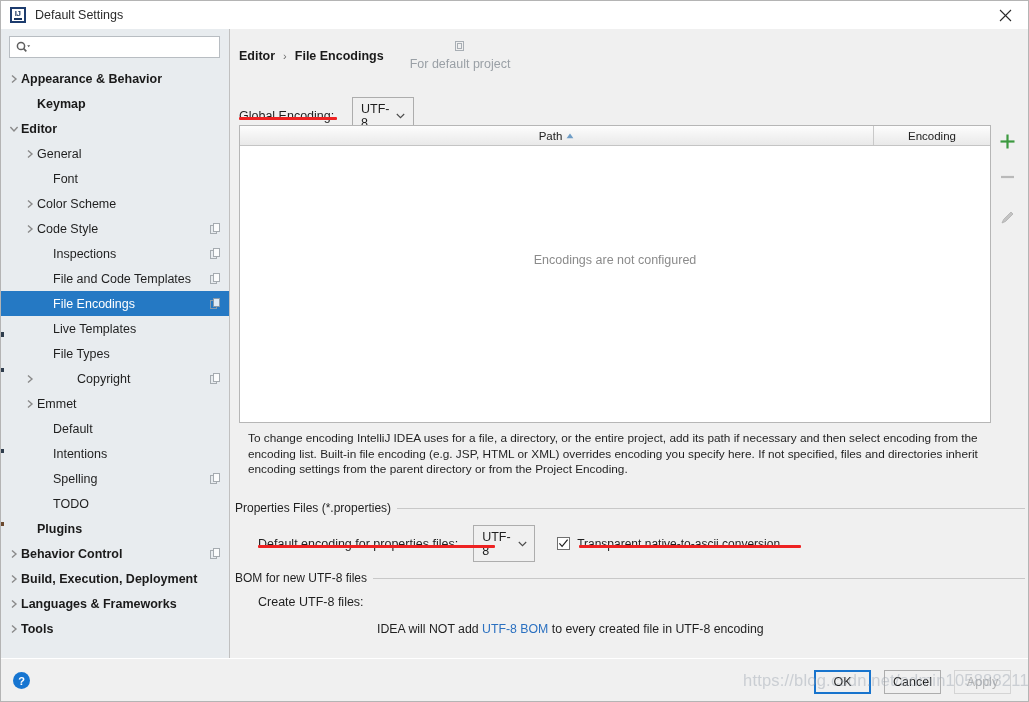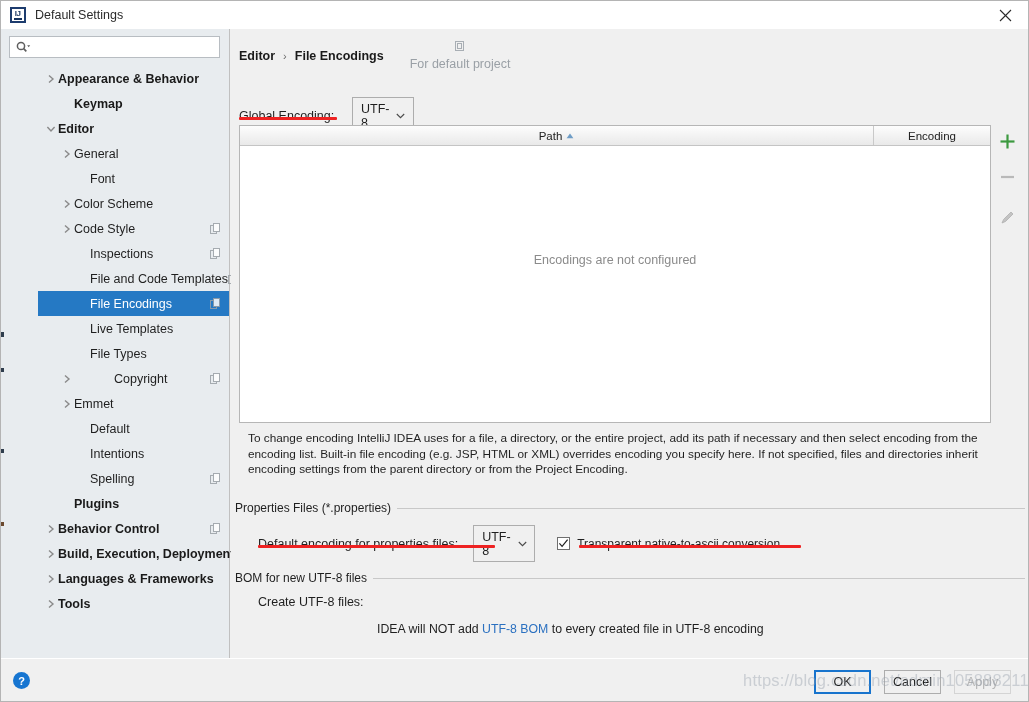--- a/index.html
+++ b/index.html
@@ -60,21 +60,21 @@
     border-right: 1px solid #c0c0c0;
     box-sizing: border-box;
   }
   .search-wrap { padding: 7px 9px 0 8px; }
   .search-box {
     height: 22px; box-sizing: border-box;
     background: #ffffff; border: 1px solid #b8bdc2;
     display: flex; align-items: center; padding-left: 6px;
   }
   .search-icon { display: flex; align-items: center; }
-  .tree { margin-top: 8px; margin-left: 37px; }
+  .tree { margin-top: 8px; }
   .tree-row {
     height: 25px; display: flex; align-items: center;
     padding-right: 8px; position: relative; cursor: default;
   }
   .tree-row.selected { background: #2579c4; color: #ffffff; }
   .twisty {
     width: 14px; min-width: 14px; display: flex; align-items: center; justify-content: center;
     color: #8a8a8a; font-size: 10px;
   }
   .tree-label { font-size: 12.5px; white-space: nowrap; }
@@ -368,20 +368,24 @@
         </div>
         <div class="tree-row" style="padding-left: 38px;">
           <span class="twisty"></span>
           <span class="tree-label">Spelling</span>
           <span class="copy-badge">
             <svg width="11" height="11" viewBox="0 0 11 11">
               <rect x="0.5" y="2.5" width="6" height="8" fill="none" stroke="#9aa0a6"></rect>
               <rect x="3.5" y="0.5" width="6" height="8" fill="#fff" stroke="#9aa0a6"></rect>
             </svg>
           </span>
+        </div>
+        <div class="tree-row" style="padding-left: 38px;">
+          <span class="twisty"></span>
+          <span class="tree-label">TODO</span>
         </div>
         <div class="tree-row bold" style="padding-left: 22px;">
           <span class="twisty"></span>
           <span class="tree-label">Plugins</span>
         </div>
         <div class="tree-row bold" style="padding-left: 6px;">
           <span class="twisty">
             <svg width="8" height="10" viewBox="0 0 8 10">
               <path d="M2 1.4 L6 5 L2 8.6" fill="none" stroke="#8a8a8a" stroke-width="1.4"></path>
             </svg>

